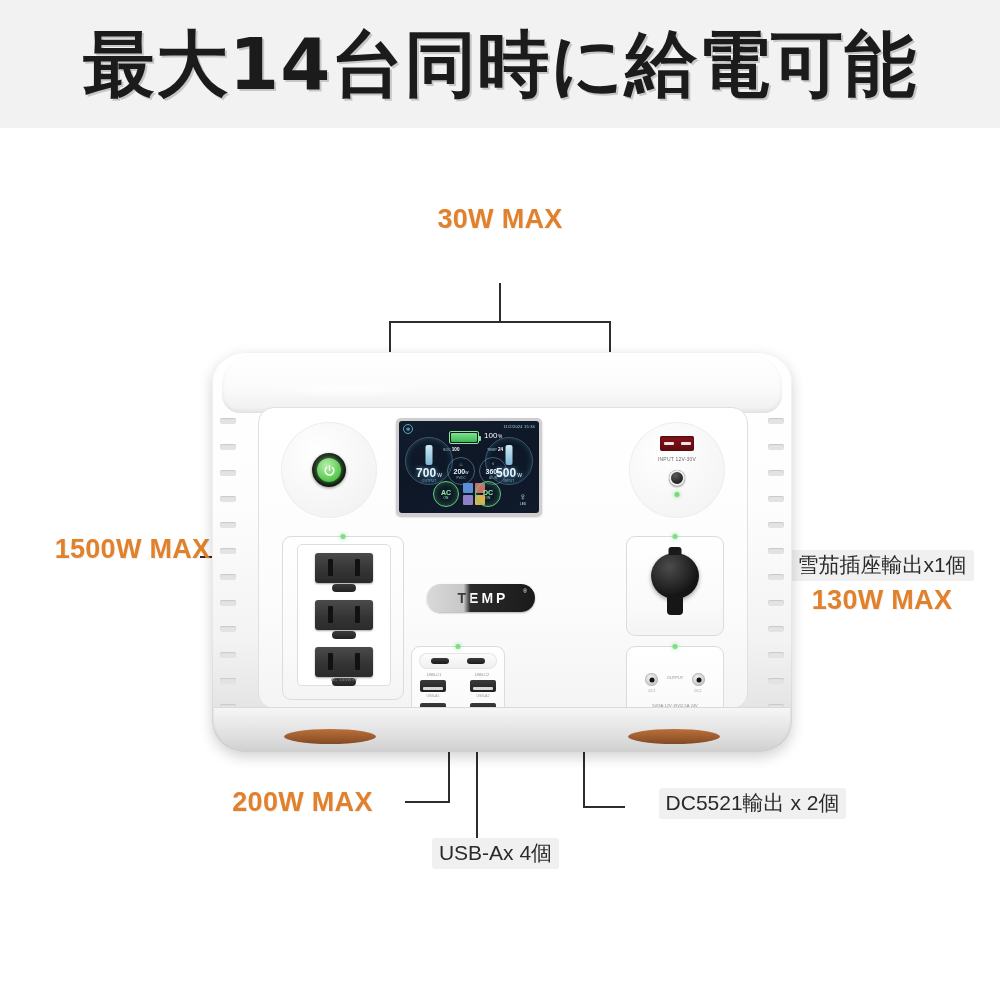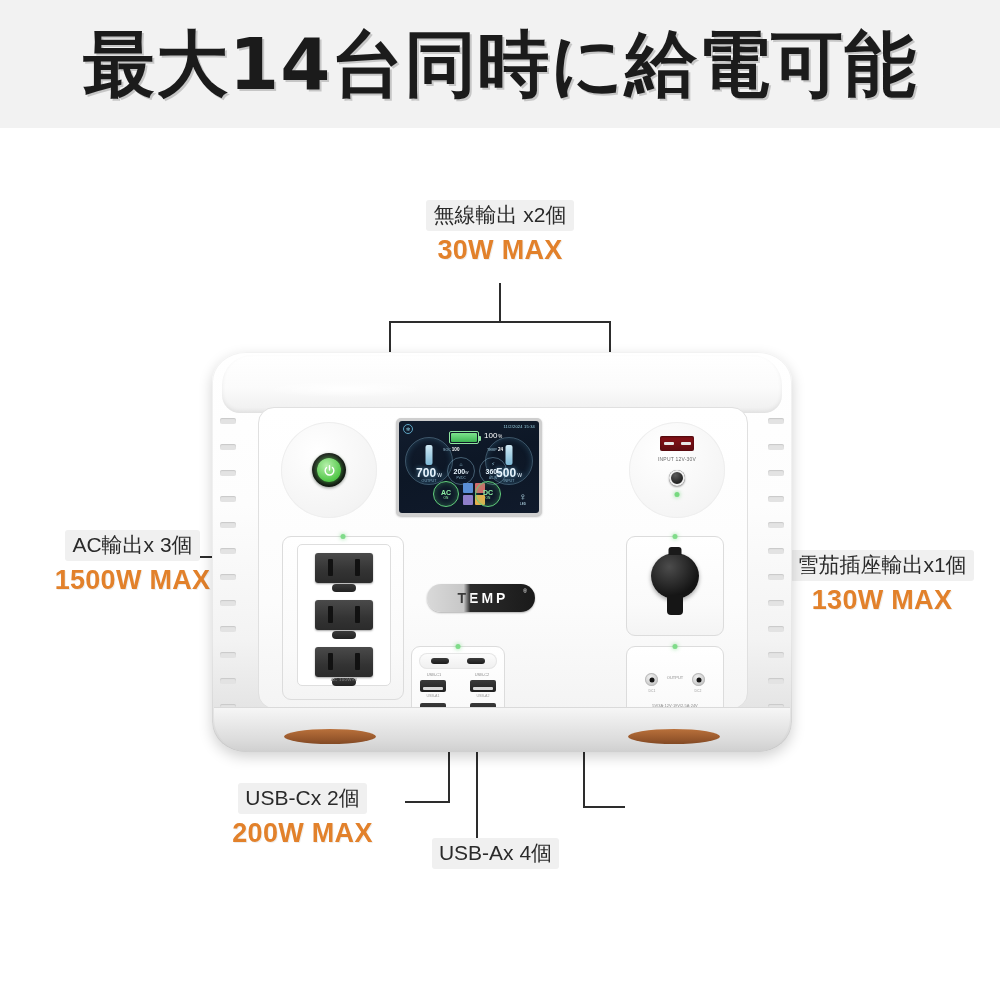--- a/index.html
+++ b/index.html
@@ -395,44 +395,42 @@
   <div class="ln lnh" style="left:448px;top:646px;width:18px;"></div>
 
   <div class="ln lnv" style="left:476px;top:690px;height:148px;"></div>
   <div class="ln lnh" style="left:476px;top:690px;width:30px;"></div>
 
   <div class="ln lnv" style="left:583px;top:688px;height:118px;"></div>
   <div class="ln lnh" style="left:583px;top:806px;width:42px;"></div>
   <div class="ln lnh" style="left:583px;top:688px;width:28px;"></div>
 
   <div class="callout" id="co-wireless">
-    <span class="cap">無線輸出 x2個</span>
     <span class="watt">30W MAX</span>
   </div>
 
   <div class="callout" id="co-ac">
-    <span class="cap">AC輸出x 3個</span>
     <span class="watt">1500W MAX</span>
   </div>
 
   <div class="callout" id="co-cig">
     <span class="cap">雪茄插座輸出x1個</span>
     <span class="watt">130W MAX</span>
   </div>
 
   <div class="callout" id="co-usbc">
-    <span class="cap">USB-Cx 2個</span>
     <span class="watt">200W MAX</span>
   </div>
 
   <div class="callout" id="co-usba">
     <span class="cap">USB-Ax 4個</span>
   </div>
 
   <div class="callout" id="co-dc">
+    <span class="cap">DC5521輸出 x 2個</span>
   </div>
 
   <div id="device">
     <div class="shell">
       <div class="shell-top"></div>
 
       <div class="vent l">
         <i></i>
           <i></i>
           <i></i>

